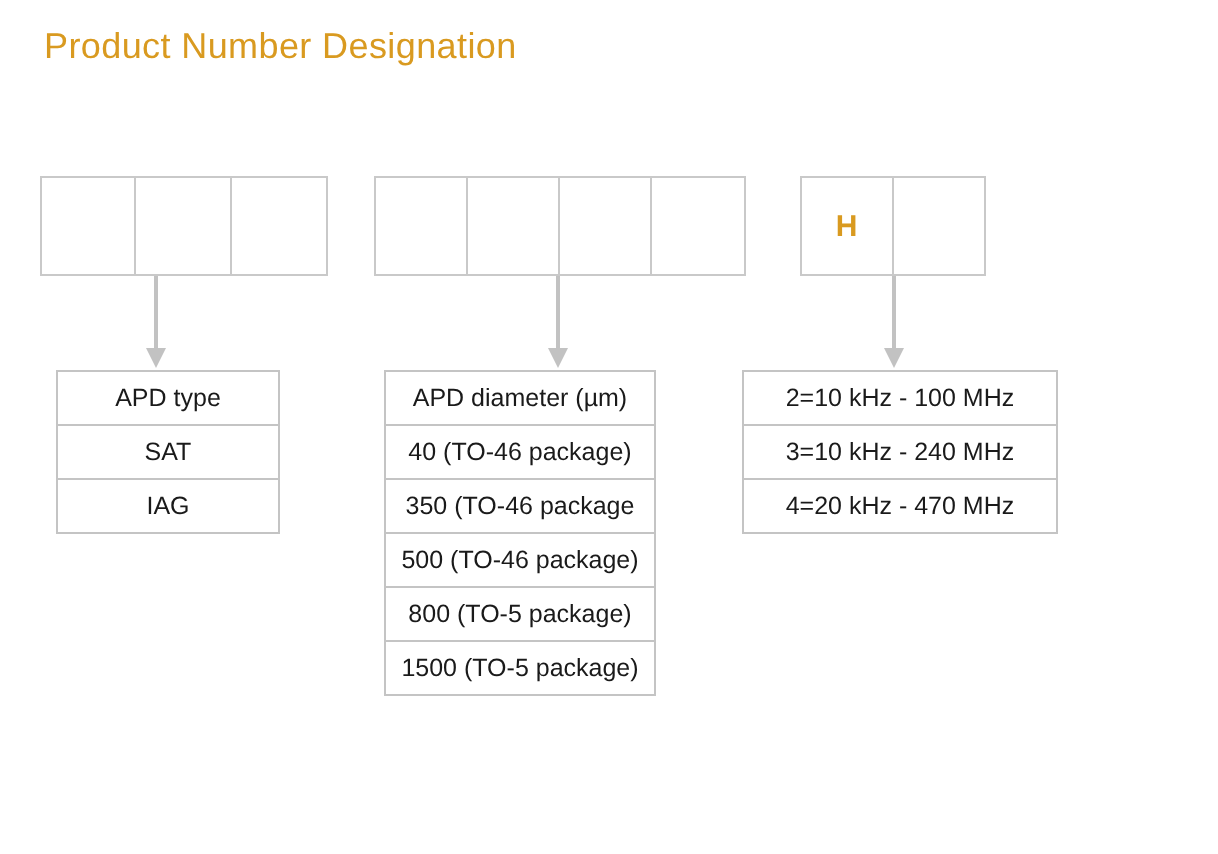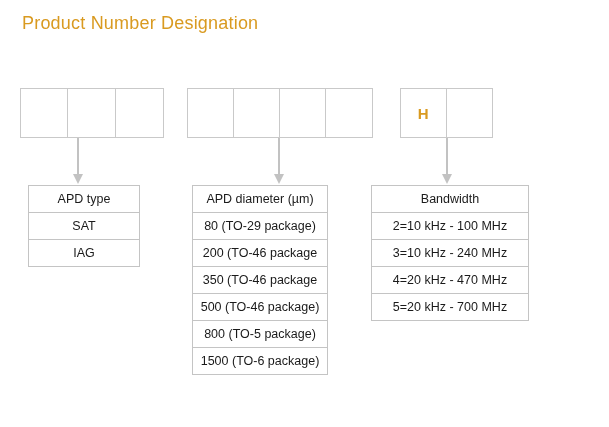--- a/index.html
+++ b/index.html
@@ -162,29 +162,26 @@
   </div>
 
   <div class="spec-table" id="table-apd-type">
     <div class="spec-row header">APD type</div>
     <div class="spec-row">SAT</div>
     <div class="spec-row">IAG</div>
   </div>
 
   <div class="spec-table" id="table-apd-diameter">
     <div class="spec-row header">APD diameter (µm)</div>
-    <div class="spec-row">80 (TO-29 package)</div>
-    <div class="spec-row">200 (TO-46 package</div>
+    <div class="spec-row">40 (TO-46 package)</div>
     <div class="spec-row">350 (TO-46 package</div>
     <div class="spec-row">500 (TO-46 package)</div>
     <div class="spec-row">800 (TO-5 package)</div>
-    <div class="spec-row">1500 (TO-6 package)</div>
+    <div class="spec-row">1500 (TO-5 package)</div>
   </div>
 
   <div class="spec-table" id="table-bandwidth">
-    <div class="spec-row header">Bandwidth</div>
     <div class="spec-row">2=10 kHz - 100 MHz</div>
     <div class="spec-row">3=10 kHz - 240 MHz</div>
     <div class="spec-row">4=20 kHz - 470 MHz</div>
-    <div class="spec-row">5=20 kHz - 700 MHz</div>
   </div>
 
 </div>
 
 </body></html>

